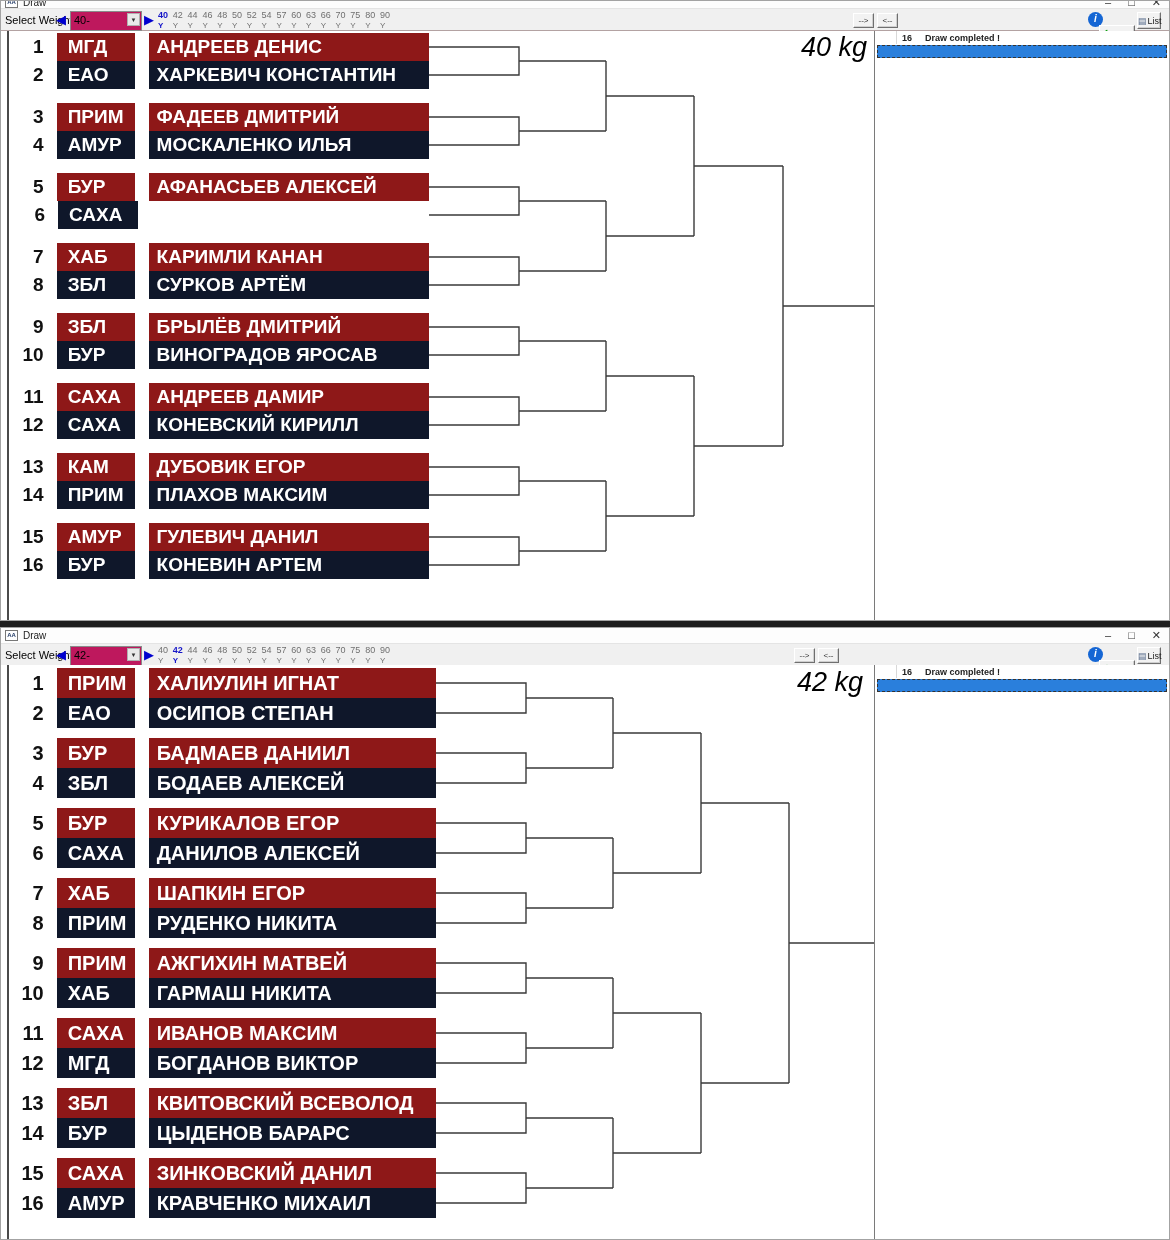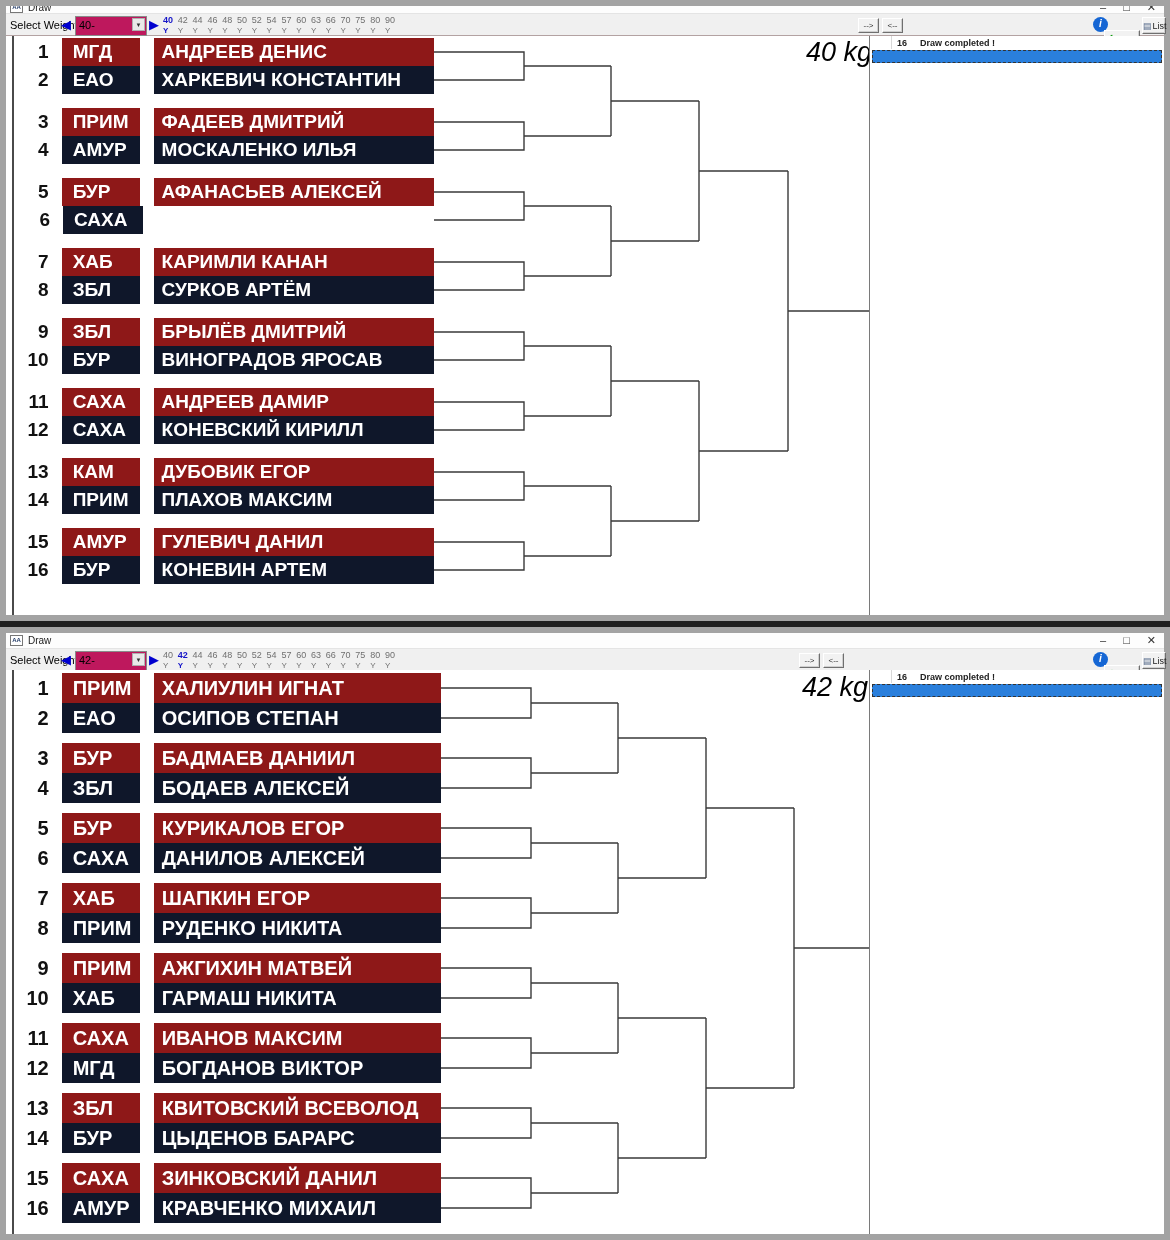--- a/index.html
+++ b/index.html
@@ -1,18 +1,18 @@
 <!DOCTYPE html>
 <html><head>
 <meta charset="utf-8">
 <style>
   *{box-sizing:border-box;margin:0;padding:0}
   body{position:relative;width:1170px;height:1240px;background:#1e1e1e;
        font-family:"Liberation Sans",sans-serif;overflow:hidden}
-  .window{position:absolute;left:0;width:1170px;background:#fff;border:6px solid #a3a3a3}
+  .window{position:absolute;left:0;width:1170px;background:#fff;border:1px solid #a3a3a3}
   .win1{top:0;height:621px}
   .win2{top:627px;height:613px}
 
   
   .titlebar{position:absolute;left:0;right:0;top:0;background:#fdfdfd;border-bottom:1px solid #e4e4e4}
   .win2 .titlebar{height:16px}
   .win1 .titlebar{height:8px;overflow:hidden}
   .win1 .titlebar>*{transform:translateY(-6px)}
   .tb-icon{position:absolute;left:4px;top:2px;width:13px;height:11px;border:1px solid #777;
            font-size:6px;font-weight:bold;color:#223a66;text-align:center;line-height:9px;background:#fff}

